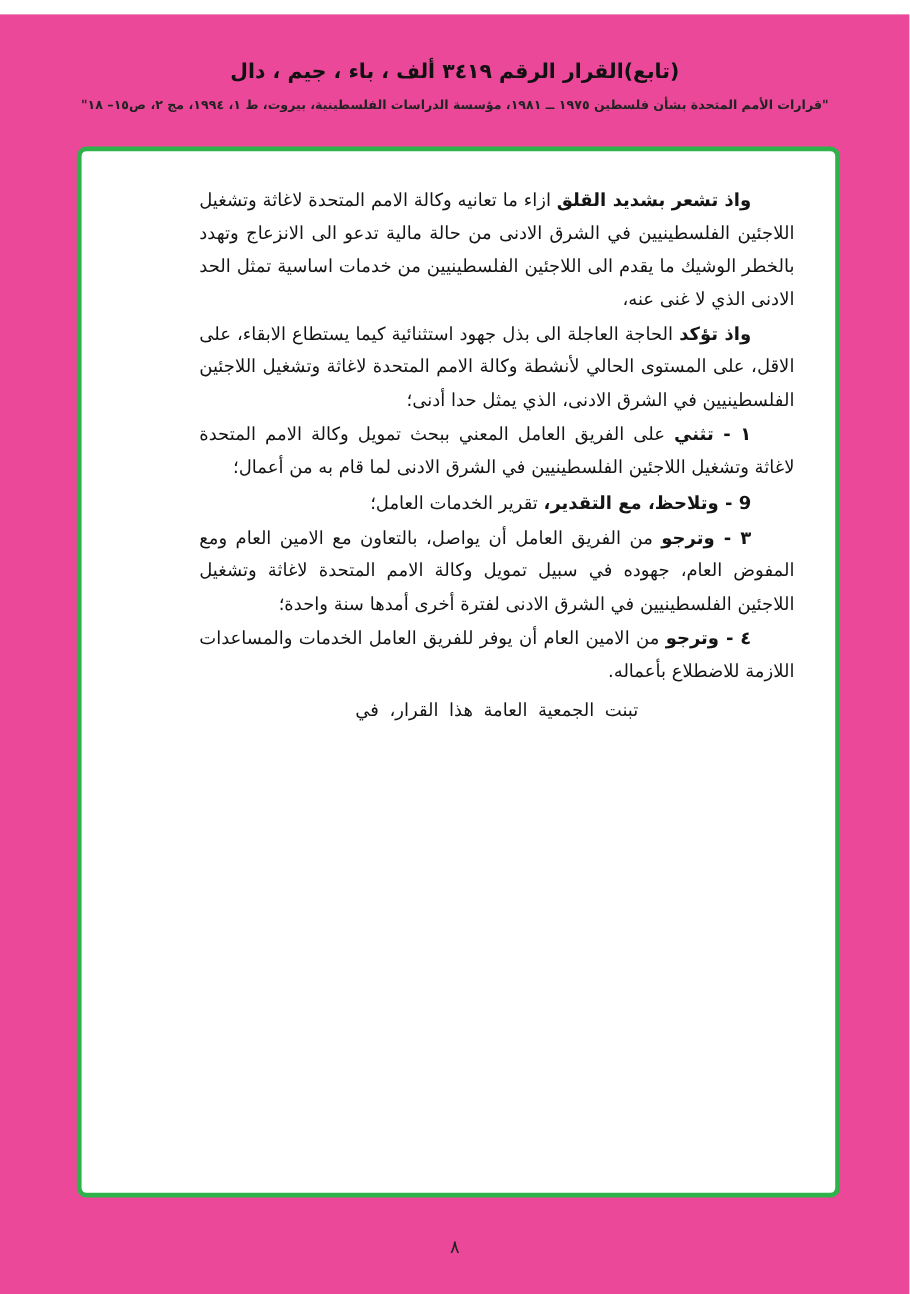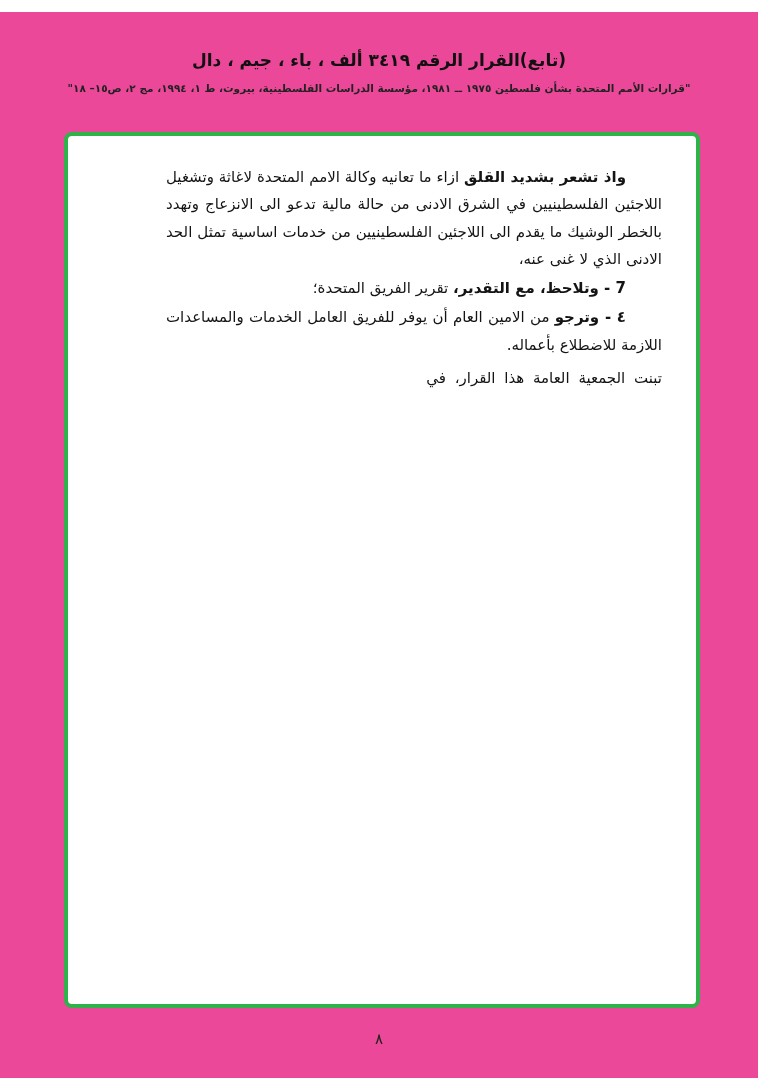--- a/index.html
+++ b/index.html
@@ -30,21 +30,21 @@
   }
   .page-header .citation {
     margin-top: 12px;
     font-size: 10.5px;
     font-weight: bold;
     color: #222;
   }
   .frame {
     position: absolute;
     left: 64px;
-    top: 120px;
+    top: 110px;
     width: 628px;
     height: 868px;
     border: 4px solid #2db34a;
     border-radius: 8px;
     background: #ffffff;
     box-sizing: content-box;
   }
   .content {
     padding: 28px 34px 0 98px;
     font-size: 15px;
@@ -54,21 +54,21 @@
   }
   .para {
     margin: 0 0 2px 0;
     text-indent: 2.4em;
   }
   .para .lead {
     font-weight: bold;
   }
   .closing {
     margin: 6px 0 0 0;
-    text-align: right;
+    text-align: center;
     text-indent: 0;
     word-spacing: 4px;
   }
   .closing .line {
     display: block;
   }
   .page-number {
     position: absolute;
     bottom: 42px;
     left: 0;
@@ -88,26 +88,35 @@
     <div class="citation">"قرارات الأمم المتحدة بشأن فلسطين ١٩٧٥ ــ ١٩٨١، مؤسسة الدراسات الفلسطينية، بيروت، ط ١، ١٩٩٤، مج ٢، ص١٥– ١٨"</div>
   </header>
 
   <div class="frame">
     <div class="content">
 
       <p class="para">
         <span class="lead">واذ تشعر بشديد القلق</span><span> ازاء ما تعانيه وكالة الامم المتحدة لاغاثة وتشغيل اللاجئين الفلسطينيين في الشرق الادنى من حالة مالية تدعو الى الانزعاج وتهدد بالخطر الوشيك ما يقدم الى اللاجئين الفلسطينيين من خدمات اساسية تمثل الحد الادنى الذي لا غنى عنه،</span>
       </p>
 
-
+      <p class="para">
+        <span class="lead">واذ تؤكد</span><span> الحاجة العاجلة الى بذل جهود استثنائية كيما يستطاع الابقاء، على الاقل، على المستوى الحالي لأنشطة وكالة الامم المتحدة لاغاثة وتشغيل اللاجئين الفلسطينيين في الشرق الادنى، الذي يمثل حدا أدنى؛</span>
+      </p>
 
       <p class="para">
-        <span class="lead">7 - وتلاحظ، مع التقدير،</span><span> تقرير الفريق المتحدة؛</span>
+        <span class="lead">١ - تثني</span><span> على الفريق العامل المعني ببحث تمويل وكالة الامم المتحدة لاغاثة وتشغيل اللاجئين الفلسطينيين في الشرق الادنى لما قام به من أعمال؛</span>
       </p>
 
+      <p class="para">
+        <span class="lead">9 - وتلاحظ، مع التقدير،</span><span> تقرير الخدمات العامل؛</span>
+      </p>
+
+      <p class="para">
+        <span class="lead">٣ - وترجو</span><span> من الفريق العامل أن يواصل، بالتعاون مع الامين العام ومع المفوض العام، جهوده في سبيل تمويل وكالة الامم المتحدة لاغاثة وتشغيل اللاجئين الفلسطينيين في الشرق الادنى لفترة أخرى أمدها سنة واحدة؛</span>
+      </p>
 
       <p class="para">
         <span class="lead">٤ - وترجو</span><span> من الامين العام أن يوفر للفريق العامل الخدمات والمساعدات اللازمة للاضطلاع بأعماله.</span>
       </p>
 
       <p class="para closing">
         <span class="line">تبنت الجمعية العامة هذا القرار، في</span>
       </p>
 
     </div>

